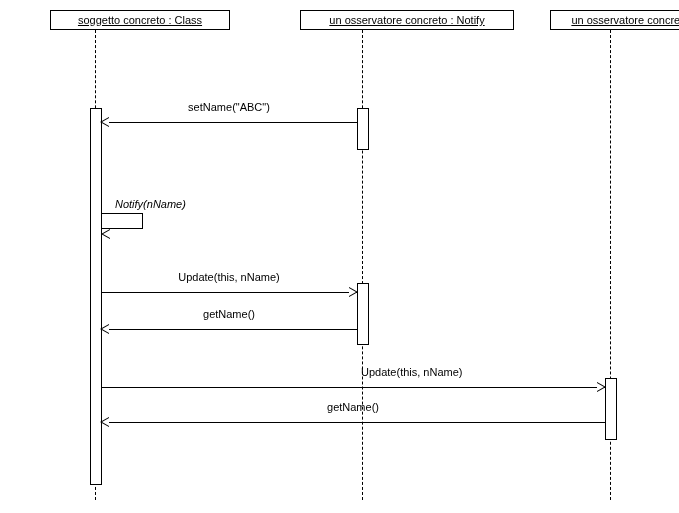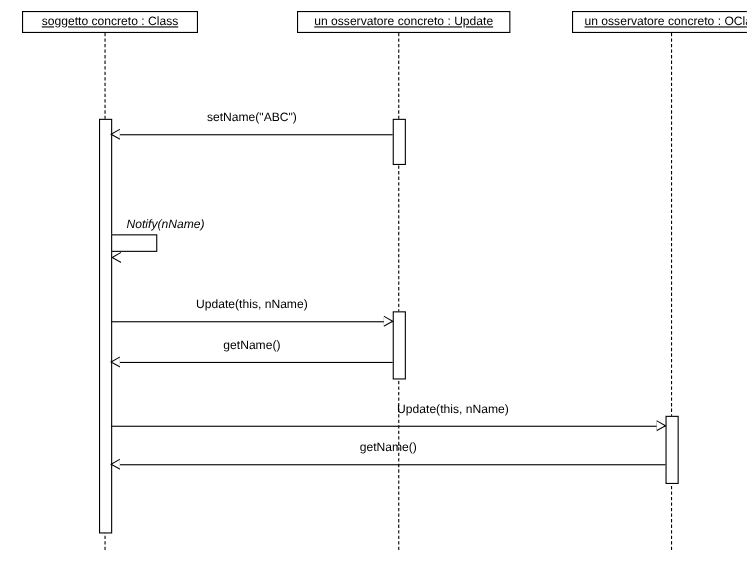--- a/index.html
+++ b/index.html
@@ -14,28 +14,29 @@
     position: relative;
     width: 679px;
     height: 513px;
     overflow: hidden;
   }
   .participant {
     position: absolute;
     top: 10px;
     border: 1px solid #000;
     background: #fff;
-    padding: 2px 4px;
+    padding: 2px 14px;
     text-align: center;
     white-space: nowrap;
     text-decoration: underline;
     min-height: 14px;
     display: flex;
     align-items: center;
     justify-content: center;
+    margin-left: 30px;
   }
   .lifeline {
     position: absolute;
     border-left: 1px dashed #000;
     top: 30px;
     height: 470px;
     width: 0;
   }
   .activation {
     position: absolute;
@@ -132,21 +133,21 @@
 </style>
 </head>
 <body>
 
 <div class="canvas">
 
   <div class="participant" style="left:20px; width:150px;">
     <span>soggetto concreto : Class</span>
   </div>
   <div class="participant" style="left:270px; width:184px;">
-    <span>un osservatore concreto : Update</span>
+    <span>un osservatore concreto : Notify</span>
   </div>
   <div class="participant" style="left:520px; width:165px;">
     <span>un osservatore concreto : OCla</span>
   </div>
 
   <div class="lifeline" style="left:95px;"></div>
   <div class="lifeline" style="left:362px;"></div>
   <div class="lifeline" style="left:610px;"></div>
 
   <div class="activation" style="left:90px; top:108px; height:375px;"></div>

